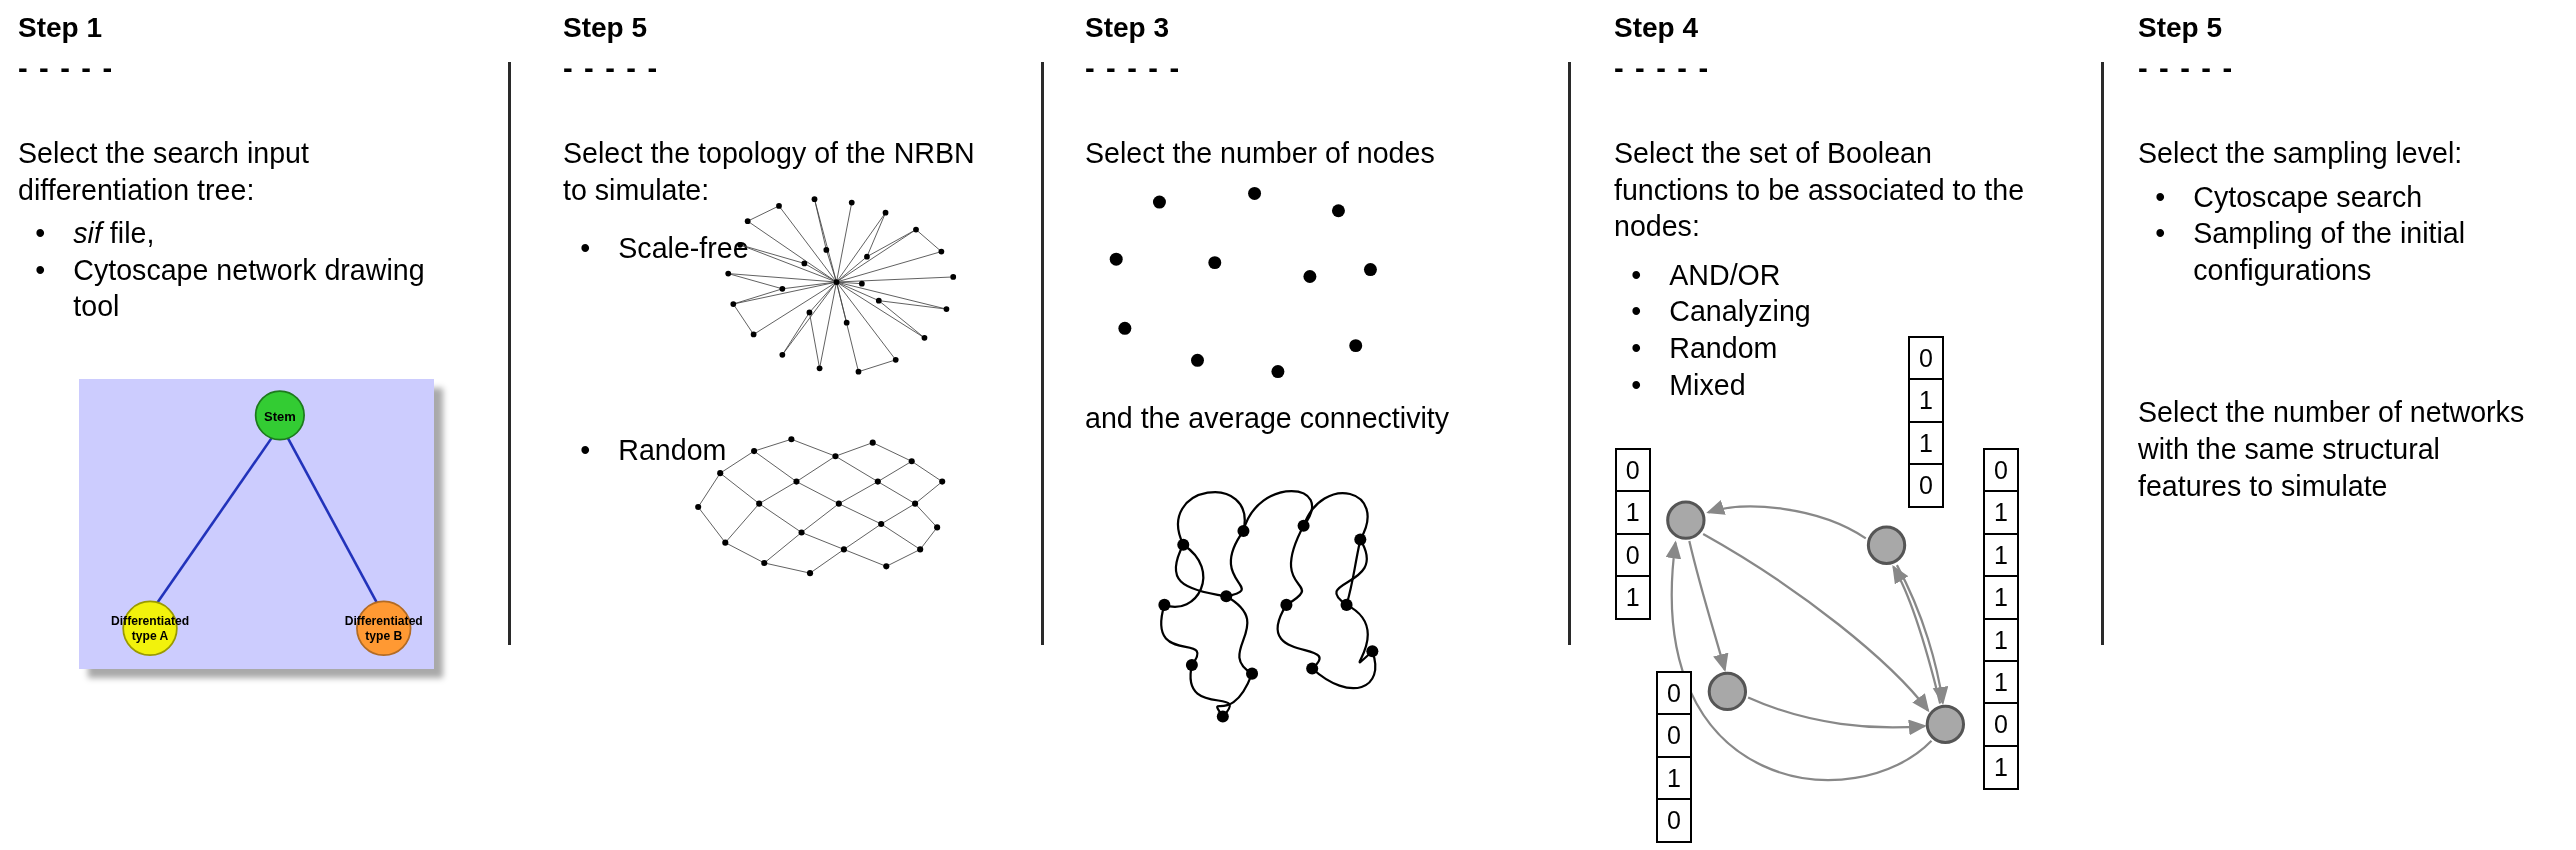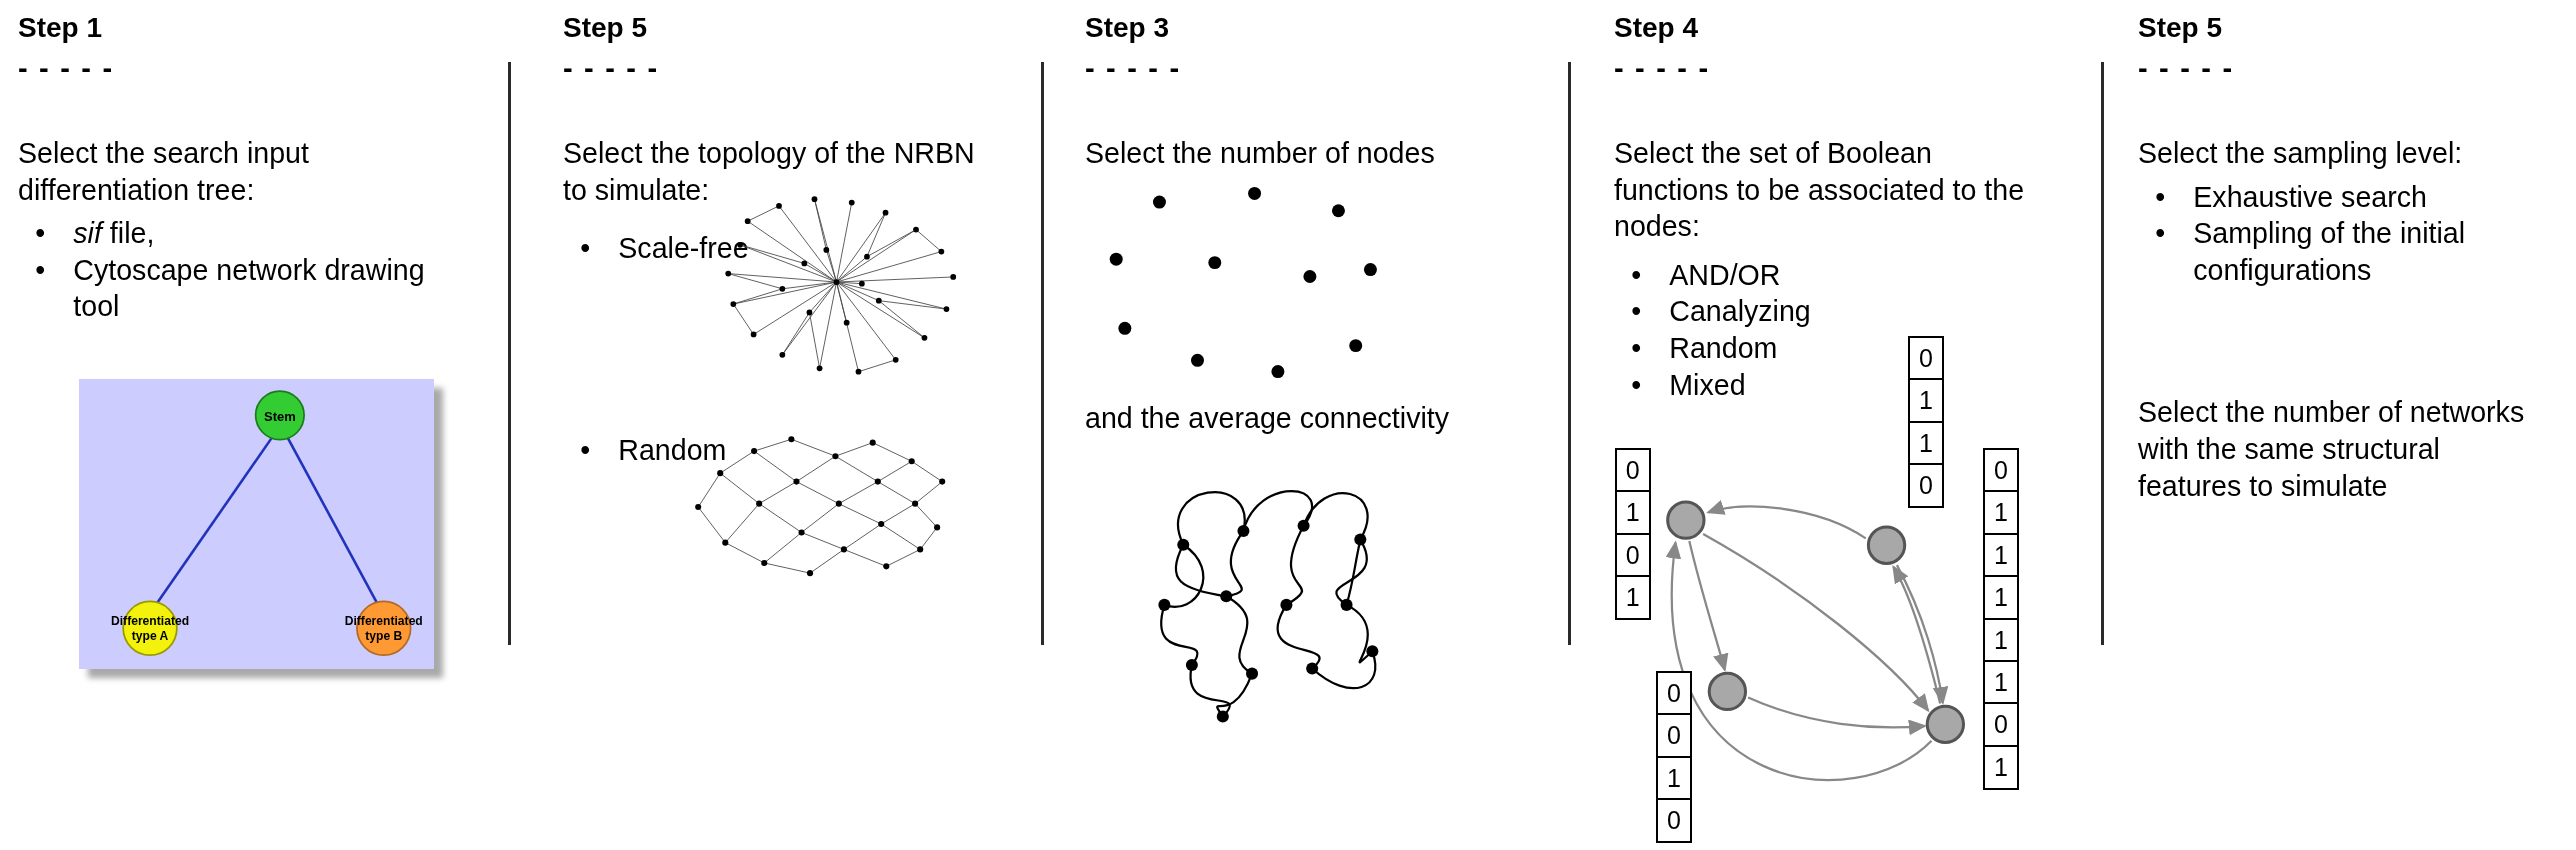--- a/index.html
+++ b/index.html
@@ -366,21 +366,21 @@
   </div>
 </div>
 
 <section class="col" style="left:2138px; width:411px">
   <h2 class="step-title">Step 5</h2>
   <div class="step-dashes">- - - - -</div>
   <p class="para"><span>Select the </span><b>sampling level</b><span>:</span></p>
   <div class="bullets">
     <div class="bullet">
         <span class="marker">•</span>
-        <span class="btext">Exhaustive search</span>
+        <span class="btext">Cytoscape search</span>
       </div>
     <div class="bullet">
         <span class="marker">•</span>
         <span class="btext">Sampling of the initial configurations</span>
       </div>
   </div>
   <p class="para" style="margin-top:106px"><span>Select the </span><b>number of networks</b><span> with the same structural features to simulate</span></p>
 </section>
 
 

